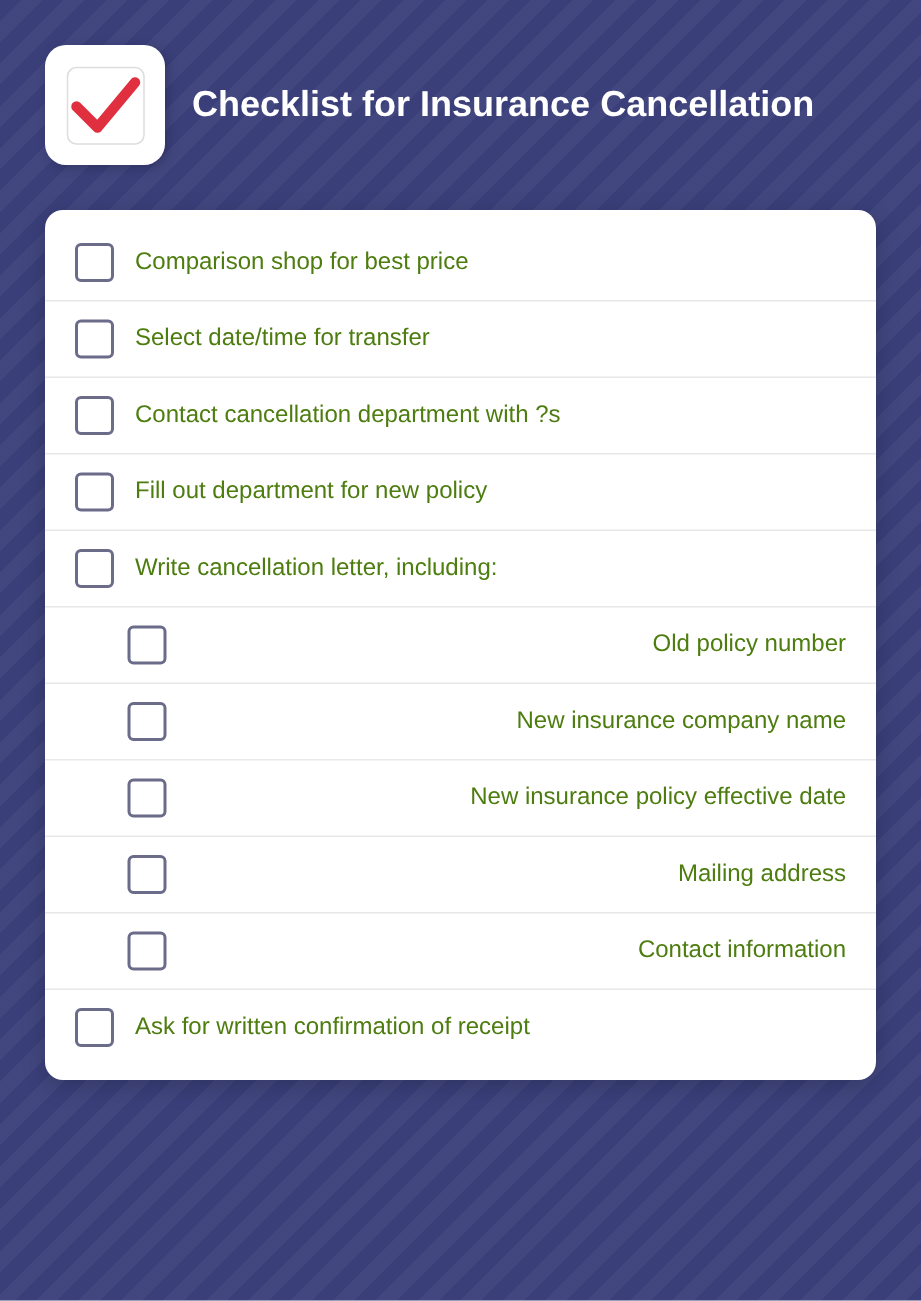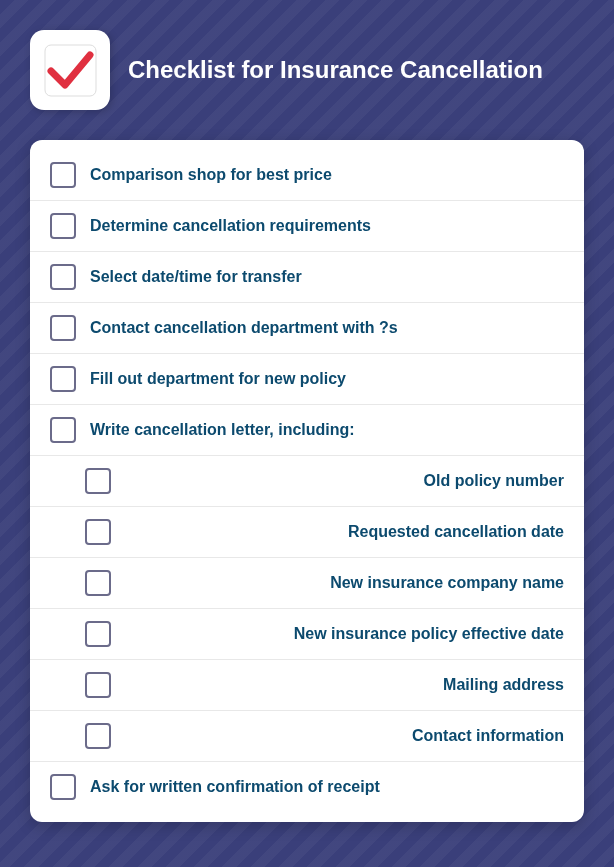--- a/index.html
+++ b/index.html
@@ -88,23 +88,22 @@
       height: 26px;
       border: 2px solid #6b6b8a;
       border-radius: 4px;
       flex-shrink: 0;
       margin-right: 14px;
       background: white;
     }
 
     .item-text {
       font-size: 16px;
-      color: #0c4a6e;
+      color: #4d7c0f;
       line-height: 1.3;
-      font-weight: bold;
     }
   </style>
 </head>
 <body>
 
 <div class="header">
   <div class="checkbox-icon">
     <svg viewBox="0 0 55 55" xmlns="http://www.w3.org/2000/svg">
       <rect x="2" y="2" width="51" height="51" rx="6" ry="6" fill="white" stroke="#ddd" stroke-width="1"></rect>
       <polyline points="8,28 22,42 47,12" fill="none" stroke="#e03040" stroke-width="7" stroke-linecap="round" stroke-linejoin="round"></polyline>
@@ -113,45 +112,37 @@
   <h1 class="header-title">Checklist for Insurance Cancellation</h1>
 </div>
 
 <div class="checklist-card" id="checklist-container">
 <div class="checklist-item">
       <div class="checkbox"></div>
       <span class="item-text">Comparison shop for best price</span>
     </div>
     <div class="checklist-item">
       <div class="checkbox"></div>
-      <span class="item-text">Determine cancellation requirements</span>
-    </div>
-    <div class="checklist-item">
-      <div class="checkbox"></div>
       <span class="item-text">Select date/time for transfer</span>
     </div>
     <div class="checklist-item">
       <div class="checkbox"></div>
       <span class="item-text">Contact cancellation department with ?s</span>
     </div>
     <div class="checklist-item">
       <div class="checkbox"></div>
       <span class="item-text">Fill out department for new policy</span>
     </div>
     <div class="checklist-item">
       <div class="checkbox"></div>
       <span class="item-text">Write cancellation letter, including:</span>
     </div>
     <div class="checklist-item indented">
       <div class="checkbox"></div>
       <span class="item-text">Old policy number</span>
-    </div>
-    <div class="checklist-item indented">
-      <div class="checkbox"></div>
-      <span class="item-text">Requested cancellation date</span>
     </div>
     <div class="checklist-item indented">
       <div class="checkbox"></div>
       <span class="item-text">New insurance company name</span>
     </div>
     <div class="checklist-item indented">
       <div class="checkbox"></div>
       <span class="item-text">New insurance policy effective date</span>
     </div>
     <div class="checklist-item indented">

